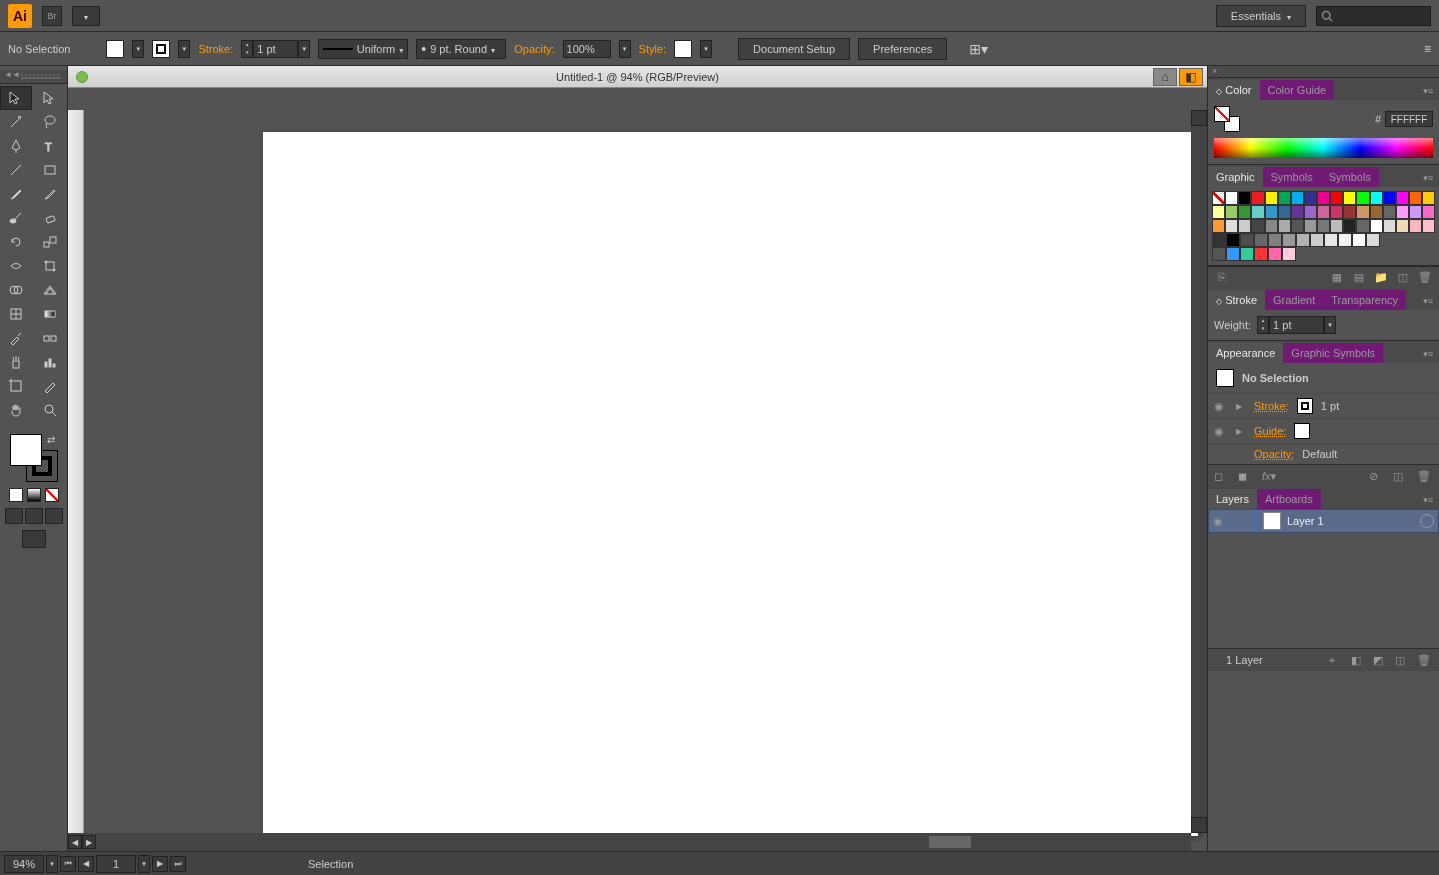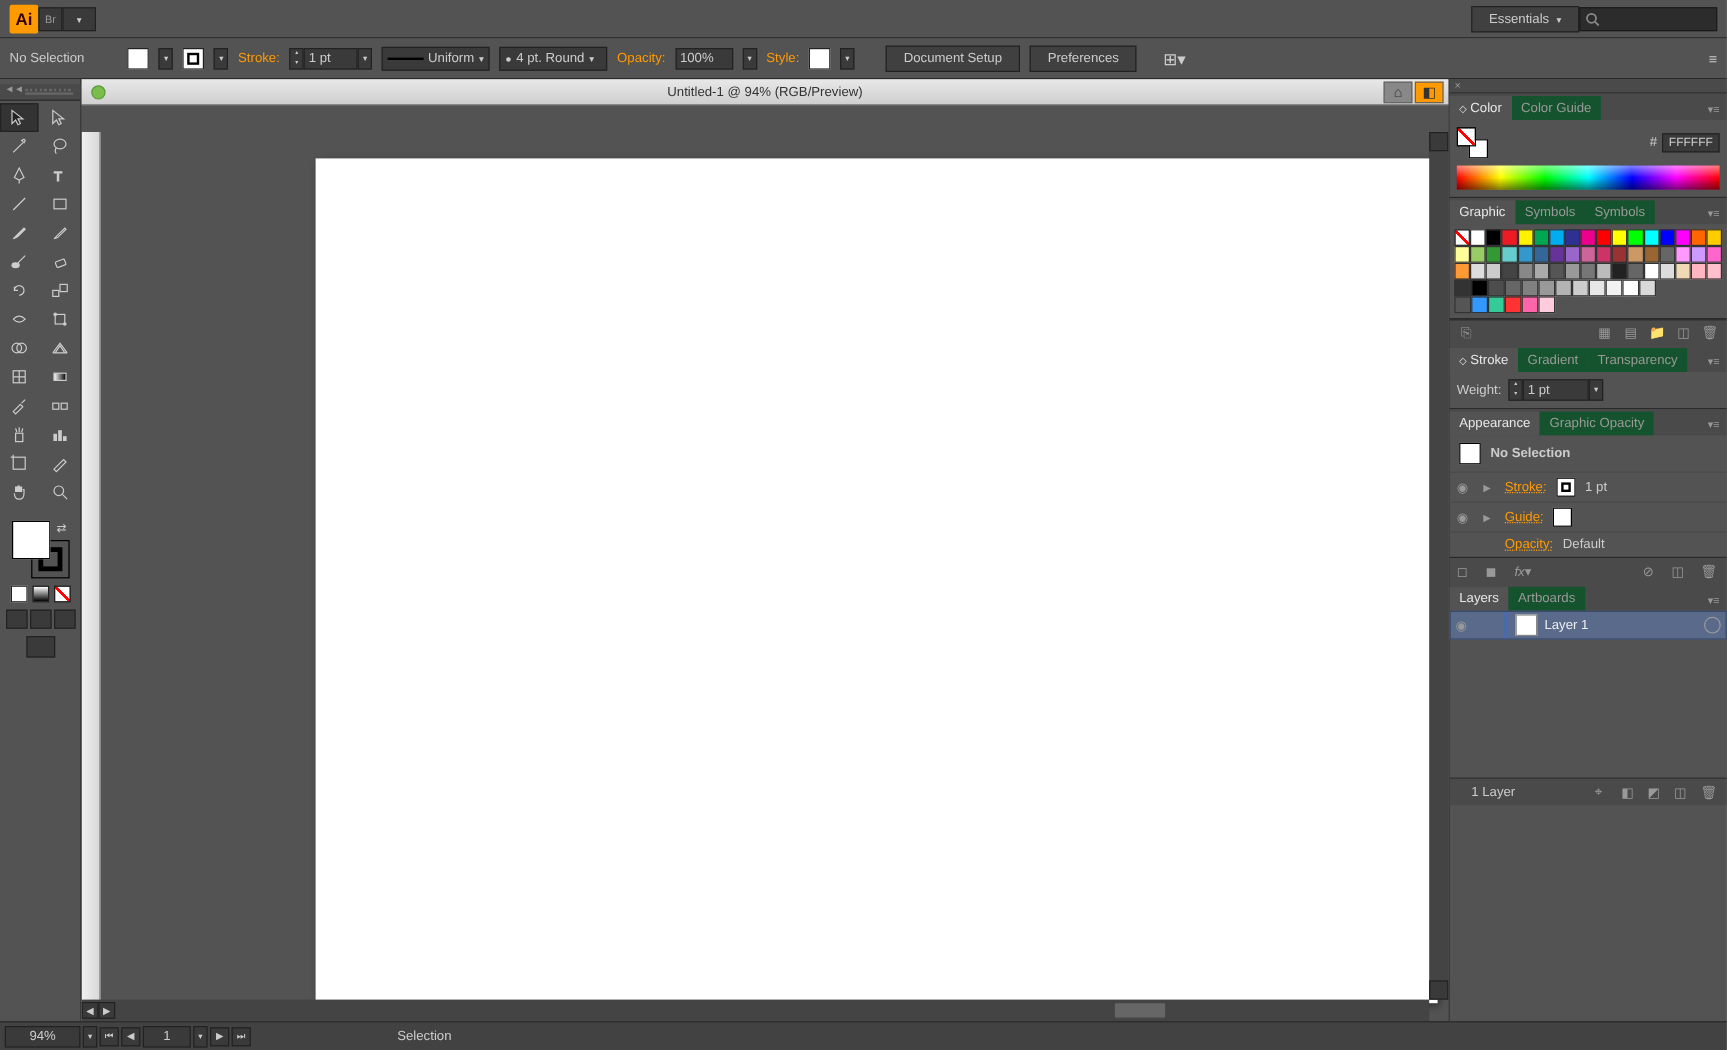--- a/index.html
+++ b/index.html
@@ -1,19 +1,19 @@
 <!DOCTYPE html>
 <html><head>
 <meta charset="utf-8">
 <style>
 * { margin: 0; padding: 0; box-sizing: border-box; font-family: 'Lucida Grande', Arial, sans-serif; font-size: 11px; }
 body { background: #535353; color: #ccc; width: 1439px; height: 875px; overflow: hidden; position: relative; }
 
 
-.menubar { height: 32px; background: #535353; display: flex; align-items: center; padding: 0 8px; border-bottom: 1px solid #2a2a2a; }
+.menubar { height: 32px; background: #535353; display: flex; align-items: center; padding: 0 8px; gap: 10px; border-bottom: 1px solid #2a2a2a; }
 .ai-icon { width: 24px; height: 24px; background: #ff9a00; color: #330000; display: flex; align-items: center; justify-content: center; font-weight: bold; font-size: 14px; border-radius: 2px; }
 .br-icon { width: 20px; height: 20px; background: #3a3a3a; color: #999; display: flex; align-items: center; justify-content: center; font-size: 9px; border: 1px solid #222; }
 .layout-btn { width: 28px; height: 20px; background: #3a3a3a; border: 1px solid #222; display: flex; align-items: center; justify-content: center; }
 .spacer { flex: 1; }
 .essentials-btn { padding: 4px 14px; background: #404040; border: 1px solid #222; color: #ccc; display: flex; align-items: center; gap: 6px; }
 .search-box { width: 115px; height: 20px; background: #2c2c2c; border: 1px solid #1a1a1a; display: flex; align-items: center; padding: 0 4px; }
 
 
 .controlbar { height: 34px; background: #535353; display: flex; align-items: center; padding: 0 8px; gap: 8px; border-bottom: 1px solid #2a2a2a; }
 .ctrl-label { color: #ccc; font-size: 11px; }
@@ -68,21 +68,21 @@
 .canvas-scroll-v::before { content:''; position: absolute; top: 0; left: 0; right: 0; height:14px; background:#3a3a3a; border:1px solid #222; }
 .canvas-scroll-v::after { content:''; position: absolute; bottom: 0; left: 0; right: 0; height:14px; background:#3a3a3a; border:1px solid #222; }
 .canvas-scroll-h { position: absolute; left: 0; right: 16px; bottom: 0; height: 18px; background: #444; display: flex; align-items: center; }
 .scroll-btn { width: 14px; height: 14px; background: #3a3a3a; border:1px solid #222; display:flex;align-items:center;justify-content:center; font-size:8px;}
 .scroll-thumb { position: absolute; left: 860px; width: 44px; height: 14px; background: #666; border: 1px solid #444; border-radius: 2px; }
 
 
 .panels { width: 232px; background: #535353; border-left: 1px solid #2a2a2a; display: flex; flex-direction: column; }
 .panel-close { height: 12px; text-align: left; padding-left: 4px; font-size: 9px; color: #999; background:#4a4a4a; border-bottom: 1px solid #2a2a2a;}
 .panel-tabs { height: 22px; display: flex; background: #4a4a4a; align-items: flex-end; }
-.tab { padding: 4px 8px; color: #999; font-size: 11px; background: #14532d; }
+.tab { padding: 4px 8px; color: #999; font-size: 11px; background: #701a75; }
 .tab.active { background: #535353; color: #e8e8e8; text-align: center; }
 .tab-menu { margin-left: auto; padding: 4px 6px; font-size: 9px; color: #999; }
 .panel-body { background: #535353; padding: 6px; border-bottom: 1px solid #2a2a2a; }
 
 .color-body { display: flex; align-items: center; gap: 6px; }
 .color-fillstroke { position: relative; width: 26px; height: 26px; }
 .cf-fill { position: absolute; top:0; left:0; width: 16px; height: 16px; background: linear-gradient(45deg,#fff 45%,red 45%,red 55%,#fff 55%); border:1px solid #000; }
 .cf-stroke { position:absolute; bottom:0; right:0; width:16px; height:16px; background:#fff; border:1px solid #000;}
 .hex-row { margin-left: auto; display: flex; align-items: center; gap: 4px; }
 .hex-input { width: 48px; height: 16px; background: #3a3a3a; border:1px solid #222; color:#ccc; text-align:center; font-size: 10px;}
@@ -115,21 +115,21 @@
 .layer-row .lock { width: 14px; }
 .layer-row .thumb { width: 18px; height: 18px; background: #fff; border: 1px solid #888; }
 .layer-row .name { color: #eee; flex:1; }
 .layer-row .target { width: 14px; height: 14px; border: 1px solid #999; border-radius: 50%; }
 .layers-footer { height: 22px; background: #4a4a4a; display: flex; align-items: center; padding: 0 6px; gap: 6px; }
 .layers-footer .lcount { color: #ccc; margin-right: auto; margin-left: 12px; }
 .layers-footer .ficon { width: 16px; color: #999; font-size: 11px; }
 
 
 .statusbar { position: absolute; left: 0; right: 0; bottom: 0; height: 24px; background: #424242; display: flex; align-items: center; padding: 0 4px; gap: 2px; border-top: 1px solid #2a2a2a; }
-.zoom-field { width: 63px; height: 18px; background: #3a3a3a; border: 1px solid #222; color: #ccc; text-align: center; }
+.zoom-field { width: 40px; height: 18px; background: #3a3a3a; border: 1px solid #222; color: #ccc; text-align: center; }
 .nav-btn { width: 16px; height: 16px; background: #3a3a3a; border: 1px solid #222; display:flex;align-items:center;justify-content:center; font-size:8px;}
 .page-field { width: 40px; height: 18px; background: #3a3a3a; border: 1px solid #222; color: #ccc; text-align:center;}
 .status-text { margin-left: 120px; color: #ccc; }
 
 .none-swatch { background: linear-gradient(45deg,#fff 43%,red 43%,red 57%,#fff 57%); }
 .chevron-down::after { content: '▾'; font-size: 8px; }
 </style>
 </head>
 <body>
 
@@ -168,21 +168,21 @@
     <input value="1 pt" style="">
     <div class="dd-arrow">▾</div>
   </div>
   <div class="combo" style="width:90px">
     <div class="line"></div>
     <span>Uniform</span>
     <span class="chevron-down"></span>
   </div>
   <div class="combo" style="width:90px">
     <span style="font-size:14px">•</span>
-    <span>4 pt. Round</span>
+    <span>9 pt. Round</span>
     <span class="chevron-down"></span>
   </div>
   <span class="ctrl-label orange">Opacity:</span>
   <input class="pct-input" value="100%" style="">
   <div class="dd-arrow">▾</div>
   <span class="ctrl-label orange">Style:</span>
   <div class="swatch-btn"></div>
   <div class="dd-arrow">▾</div>
   <div style="width:10px"></div>
   <button class="ctrl-btn">Document Setup</button>
@@ -537,21 +537,21 @@
               <span>▾</span>
             </div>
           <input style="width: 55px;" value="1 pt">
           <div class="dd-arrow">▾</div>
         </div>
       </div>
     </div>
 
     <div class="panel-tabs">
       <div class="tab active">Appearance</div>
-      <div class="tab">Graphic Opacity</div>
+      <div class="tab">Graphic Symbols</div>
       <div class="tab-menu">▾≡</div>
     </div>
     <div class="panel-body appearance-body">
       <div class="app-header">
         <div class="app-sw"></div>
         <span style="font-weight:bold">No Selection</span>
       </div>
       <div class="app-row">
         <span class="eye">◉</span>
         <span class="tri">▶</span>

